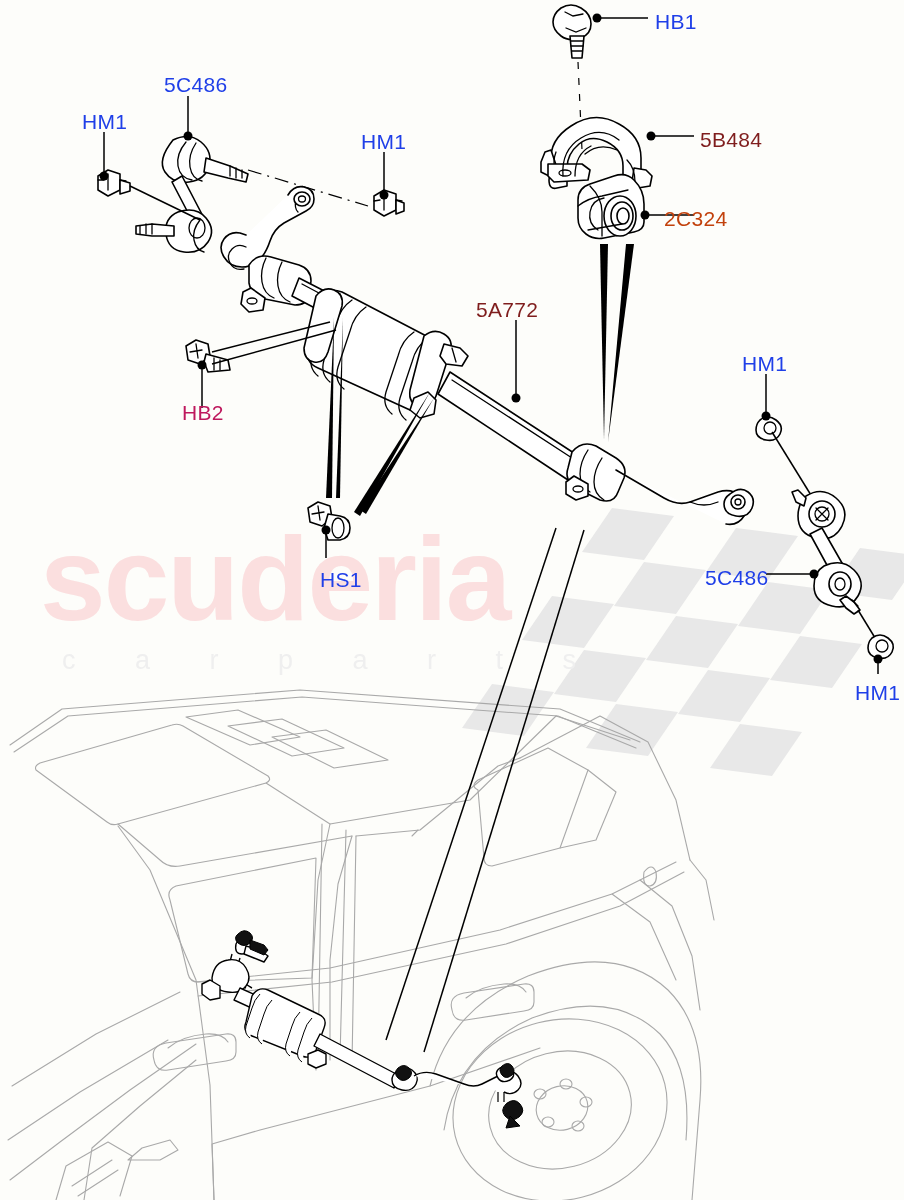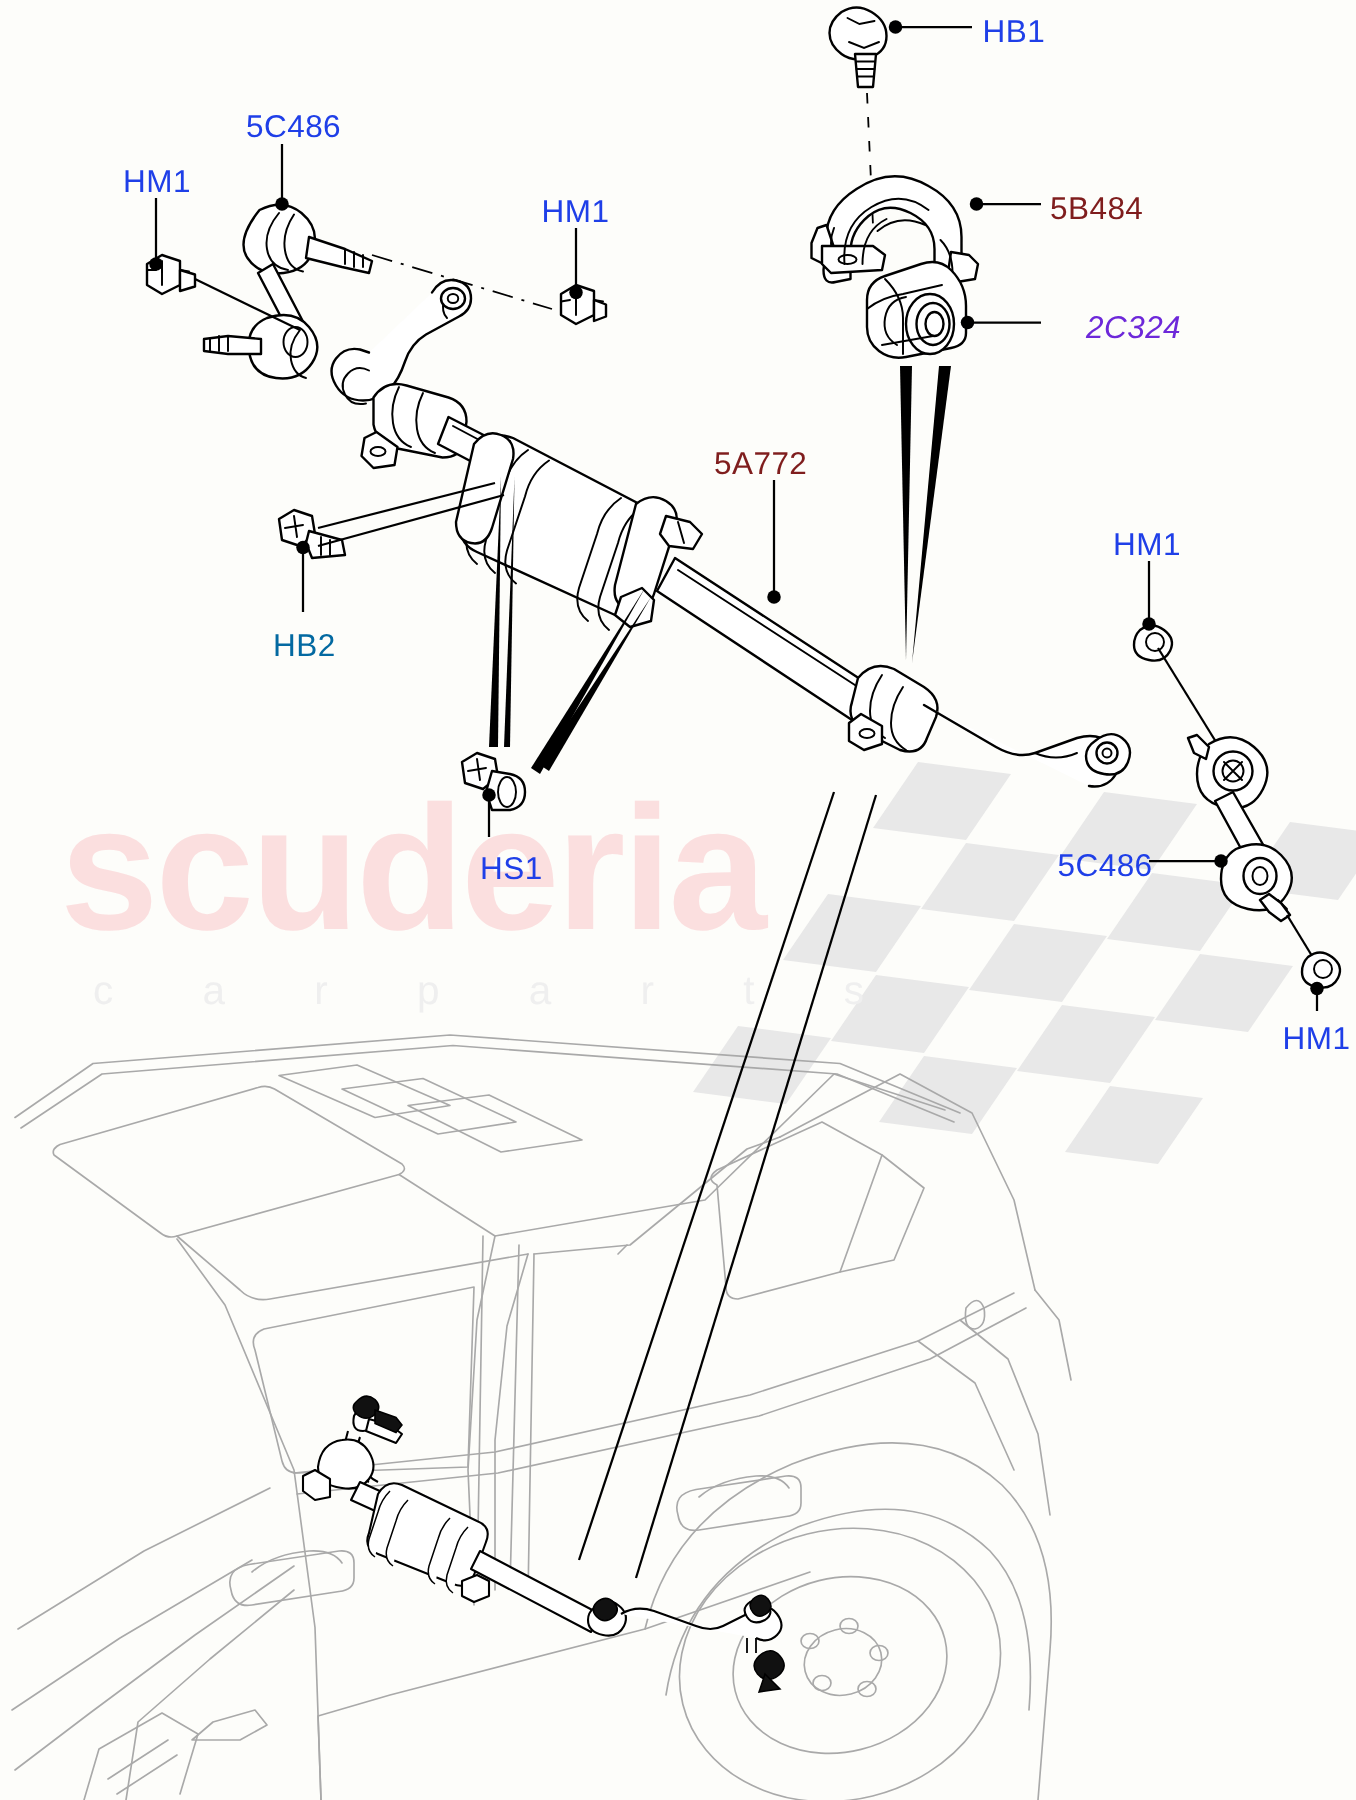--- a/index.html
+++ b/index.html
@@ -393,22 +393,22 @@
       </g>
     </g>
   </svg>
 
   <div id="labels">
       <div class="label" style="left: 82px; top: 110px; color: rgb(31, 63, 232);">HM1</div>
       <div class="label" style="left: 164px; top: 73px; color: rgb(31, 63, 232);">5C486</div>
       <div class="label" style="left: 361px; top: 130px; color: rgb(31, 63, 232);">HM1</div>
       <div class="label" style="left: 655px; top: 10px; color: rgb(31, 63, 232);">HB1</div>
       <div class="label" style="left: 700px; top: 128px; color: #7f1d1d;">5B484</div>
-      <div class="label" style="left: 724px; top: 207px; color: #6d28d9; font-style: italic;">2C324</div>
+      <div class="label" style="left: 664px; top: 207px; color: #c2410c;">2C324</div>
       <div class="label" style="left: 476px; top: 298px; color: #7f1d1d;">5A772</div>
-      <div class="label" style="left: 182px; top: 419px; color: #0369a1;">HB2</div>
+      <div class="label" style="left: 182px; top: 401px; color: #be185d;">HB2</div>
       <div class="label" style="left: 320px; top: 568px; color: rgb(31, 63, 232);">HS1</div>
       <div class="label" style="left: 742px; top: 352px; color: rgb(31, 63, 232);">HM1</div>
       <div class="label" style="left: 705px; top: 566px; color: rgb(31, 63, 232);">5C486</div>
       <div class="label" style="left: 855px; top: 681px; color: rgb(31, 63, 232);">HM1</div>
     </div>
 
 </div>
 
 </body></html>

